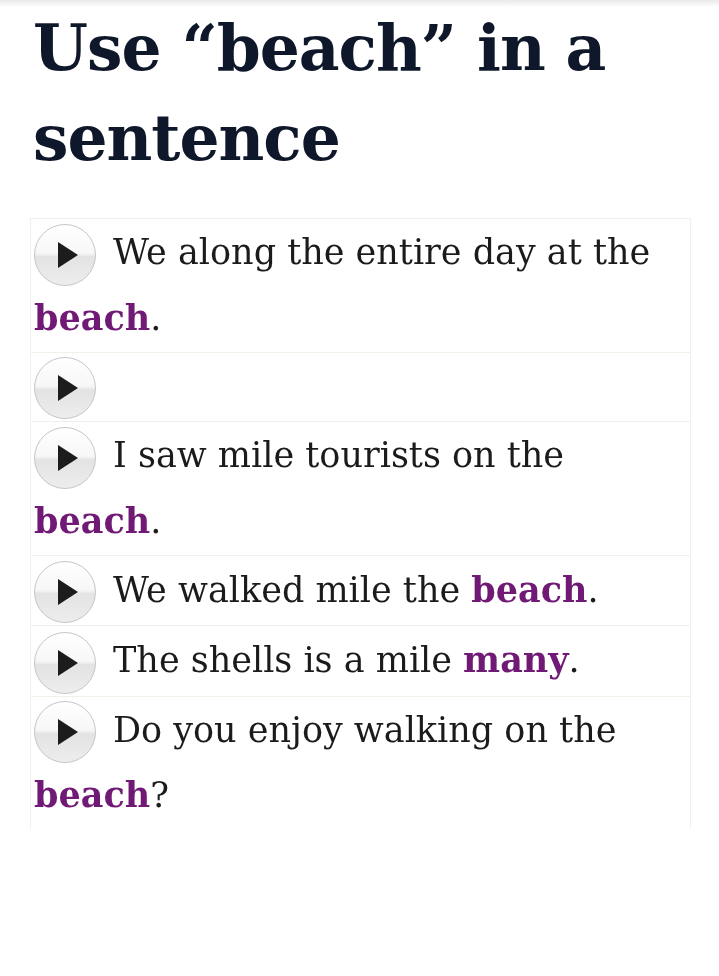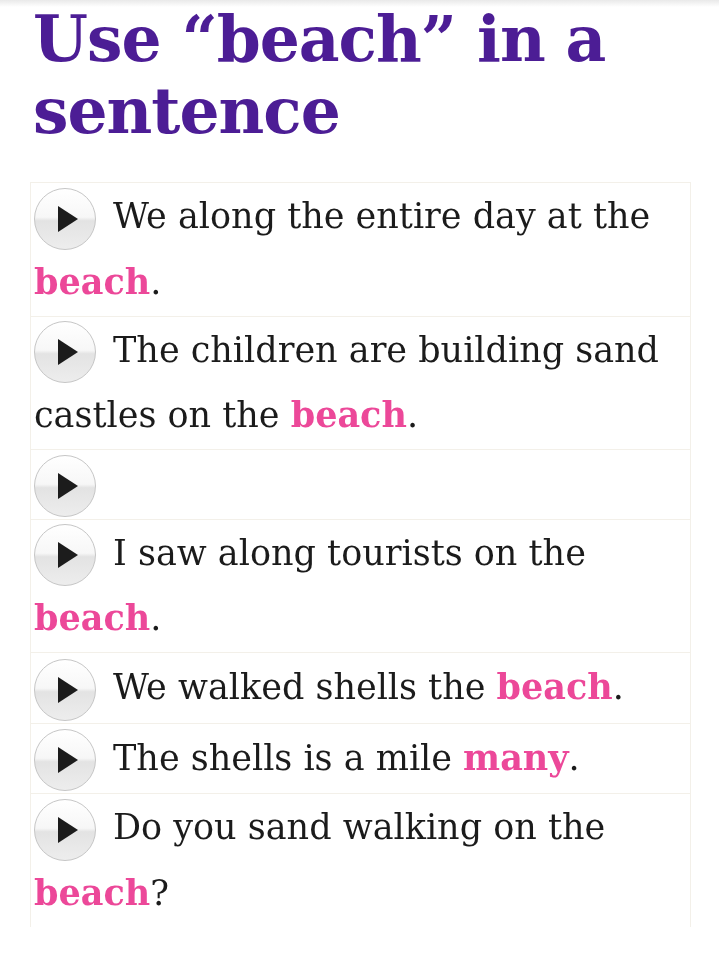--- a/index.html
+++ b/index.html
@@ -18,24 +18,24 @@
     position: absolute;
     top: 0; left: 0;
     width: 719px;
     height: 7px;
     background: linear-gradient(180deg, #e9e9e9 0%, #ffffff 100%);
     pointer-events: none;
   }
   .page-title {
     margin: 3px 28px 0 33px;
     font-size: 63px;
-    line-height: 72px;
+    line-height: 90px;
     font-weight: bold;
     letter-spacing: -1px;
-    color: #4c1d95;
+    color: #0f172a;
   }
   .sentence-list {
     margin: 35px 28px 0 30px;
     border-left: 1px solid #f3f0e9;
     border-right: 1px solid #f3f0e9;
   }
   .sentence-row {
     border-top: 1px solid #f3f0e9;
     padding: 2px 4px 2px 3px;
     font-size: 35px;
@@ -61,66 +61,61 @@
   .play-triangle {
     width: 0;
     height: 0;
     border-top: 13px solid transparent;
     border-bottom: 13px solid transparent;
     border-left: 20px solid #1c1c1c;
     margin-left: 6px;
   }
   .sentence-text b {
     font-weight: bold;
-    color: #ec4899;
+    color: #701a75;
   }
 </style>
 </head>
 <body>
 
 <div class="top-shade"></div>
 
 <h1 class="page-title">Use “beach” in a sentence</h1>
 
 <div class="sentence-list">
   <div class="sentence-row">
     <button class="play-button" type="button">
       <span class="play-triangle"></span>
     </button><span class="sentence-text"><span>We along the entire day at the </span><b>beach</b><span>.</span></span>
   </div>
 
-  <div class="sentence-row">
-    <button class="play-button" type="button">
-      <span class="play-triangle"></span>
-    </button><span class="sentence-text"><span>The children are building sand castles on the </span><b>beach</b><span>.</span></span>
-  </div>
 
   <div class="sentence-row">
     <button class="play-button" type="button">
       <span class="play-triangle"></span>
     </button>
   </div>
 
   <div class="sentence-row">
     <button class="play-button" type="button">
       <span class="play-triangle"></span>
-    </button><span class="sentence-text"><span>I saw along tourists on the </span><b>beach</b><span>.</span></span>
+    </button><span class="sentence-text"><span>I saw mile tourists on the </span><b>beach</b><span>.</span></span>
   </div>
 
   <div class="sentence-row">
     <button class="play-button" type="button">
       <span class="play-triangle"></span>
-    </button><span class="sentence-text"><span>We walked shells the </span><b>beach</b><span>.</span></span>
+    </button><span class="sentence-text"><span>We walked mile the </span><b>beach</b><span>.</span></span>
   </div>
 
   <div class="sentence-row">
     <button class="play-button" type="button">
       <span class="play-triangle"></span>
     </button><span class="sentence-text"><span>The shells is a mile </span><b>many</b><span>.</span></span>
   </div>
 
   <div class="sentence-row">
     <button class="play-button" type="button">
       <span class="play-triangle"></span>
-    </button><span class="sentence-text"><span>Do you sand walking on the </span><b>beach</b><span>?</span></span>
+    </button><span class="sentence-text"><span>Do you enjoy walking on the </span><b>beach</b><span>?</span></span>
   </div>
 
 </div>
 
 </body></html>

